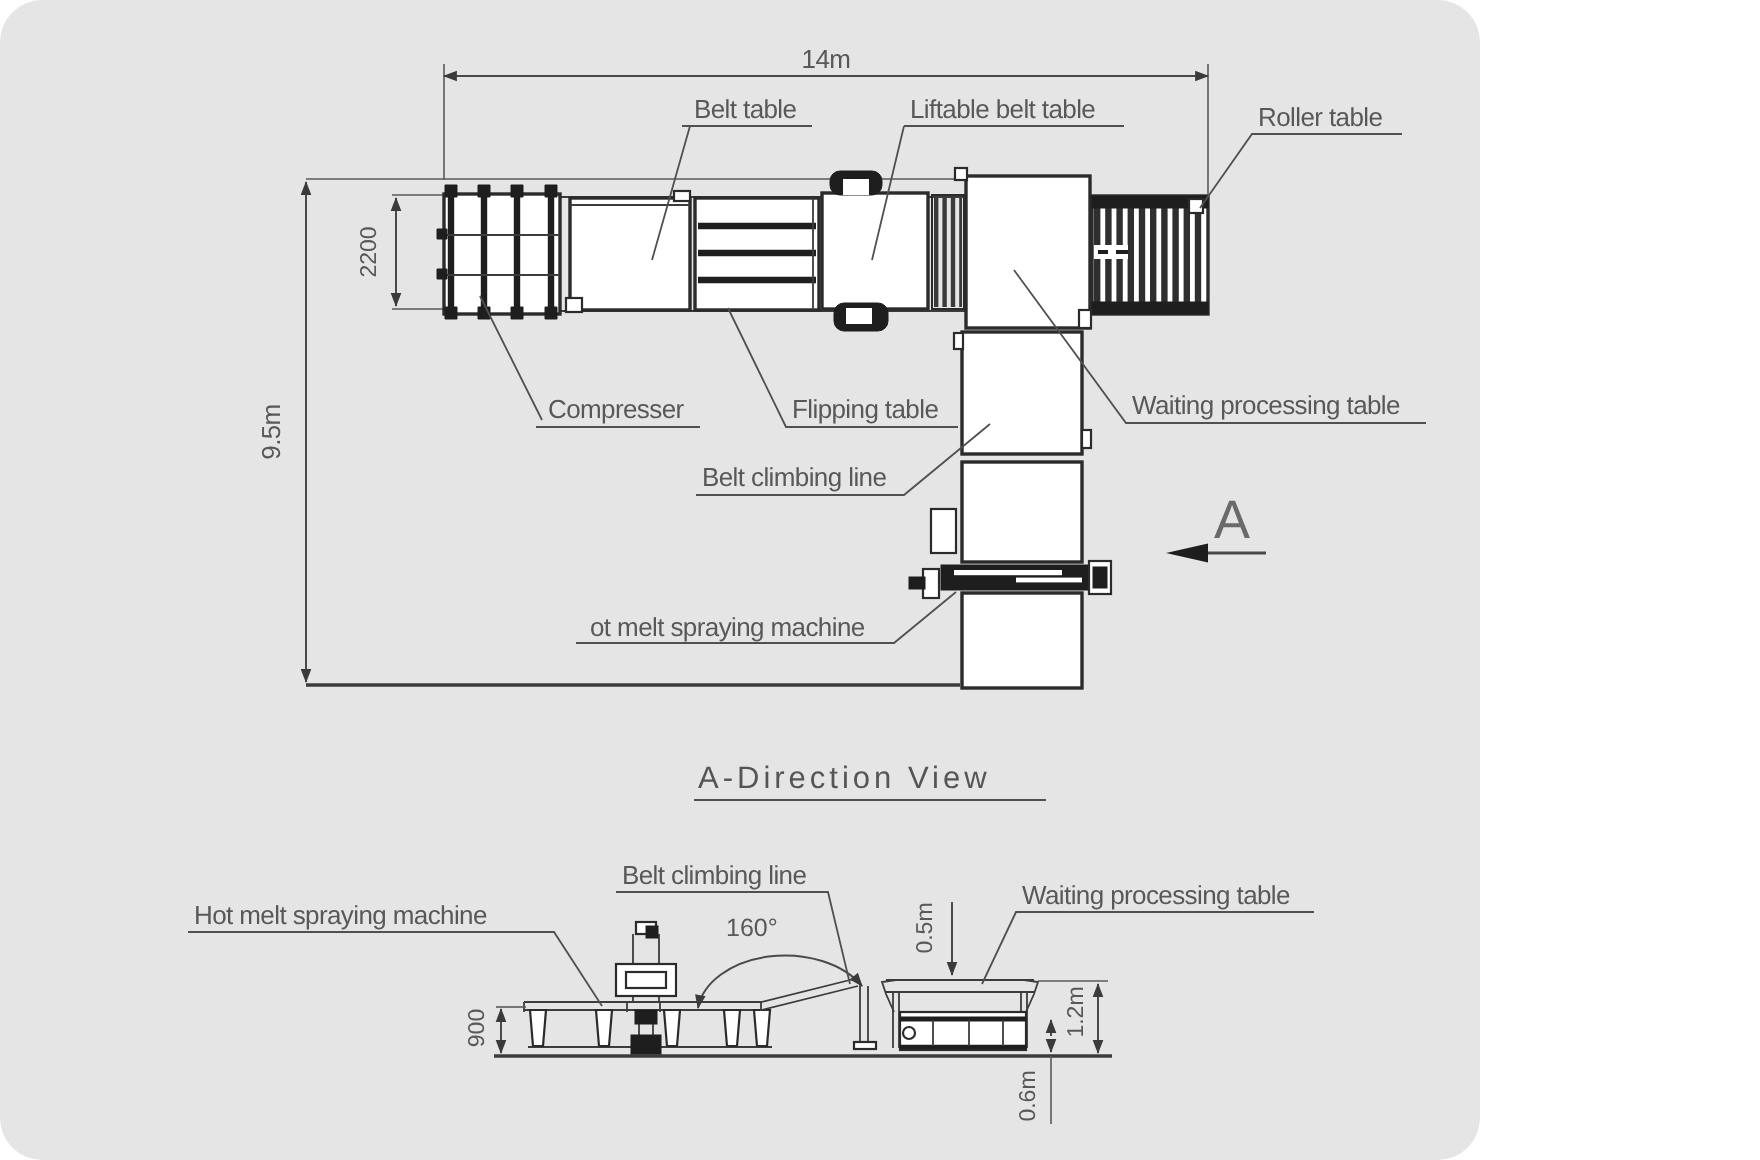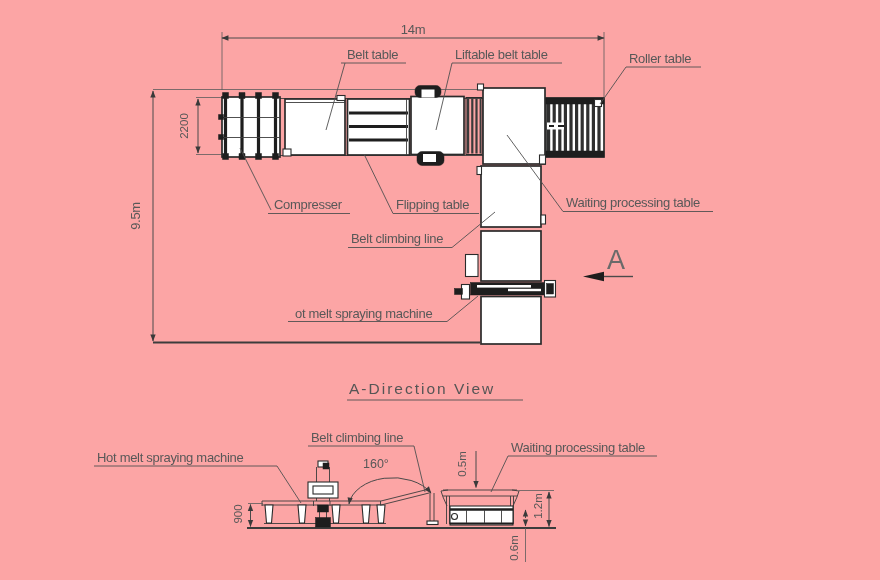--- a/index.html
+++ b/index.html
@@ -1,16 +1,16 @@
 <!DOCTYPE html>
 <html><head>
 <meta charset="utf-8">
 <style>
   html,body{margin:0;padding:0;background:#ffffff;}
-  .stage{position:relative;width:880px;height:580px;background:#fca5a5;overflow:hidden;}
+  .stage{position:relative;width:740px;height:580px;background:#e5e5e5;overflow:hidden;border-radius:21px;}
   text{font-family:"Liberation Sans","DejaVu Sans",sans-serif;}
   .t13{font-size:13px;fill:#585858;letter-spacing:-0.3px;}
   .t12{font-size:12.5px;fill:#585858;}
   .t11{font-size:11.5px;fill:#585858;}
   .big{font-size:27px;fill:#6a6a6a;}
   .title{font-size:15.5px;fill:#555555;letter-spacing:2px;}
   .ld{stroke:#505050;stroke-width:0.9;fill:none;}            
   .dm{stroke:#4a4a4a;stroke-width:1;fill:none;}              
   .ex{stroke:#5a5a5a;stroke-width:0.8;fill:none;}            
   .ol{stroke:#2b2b2b;stroke-width:1.7;fill:#ffffff;}         

